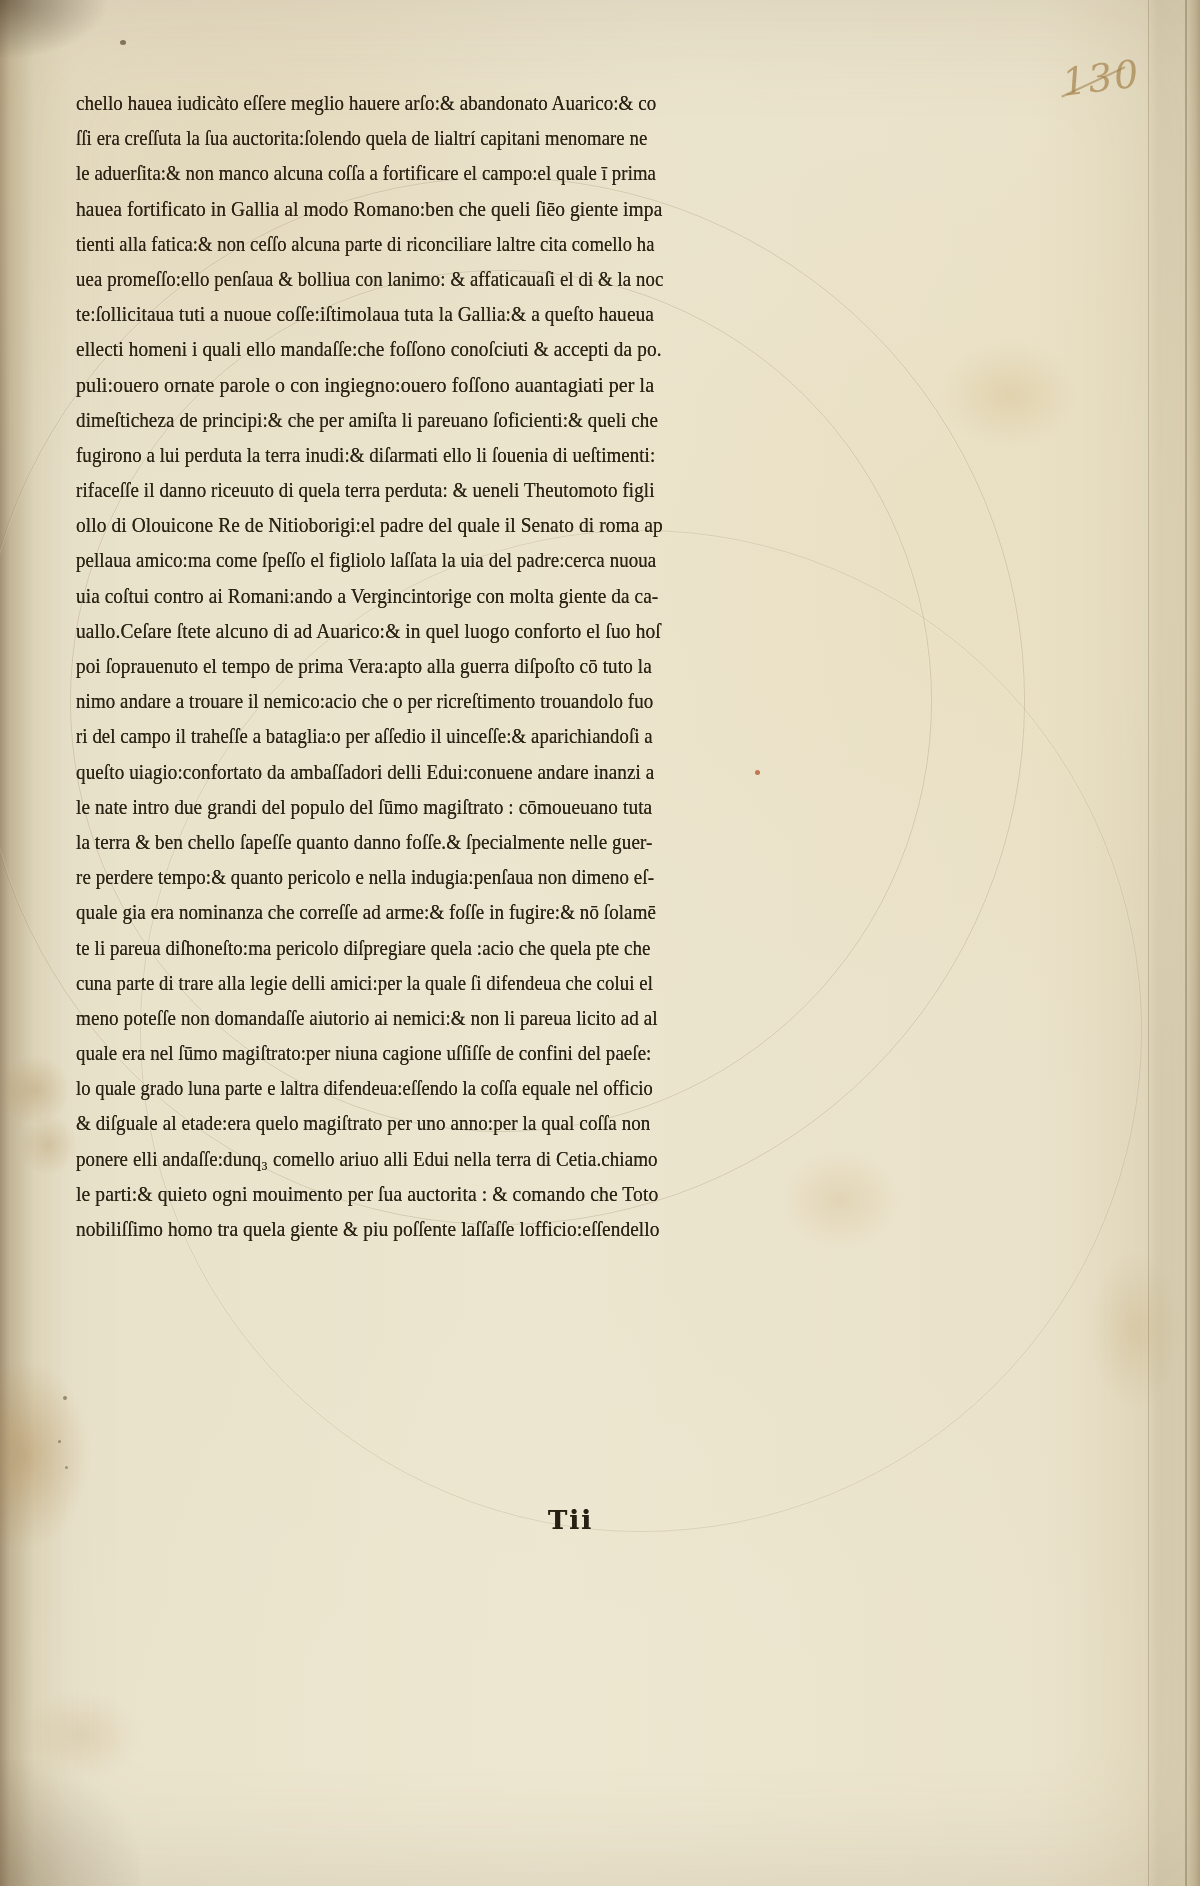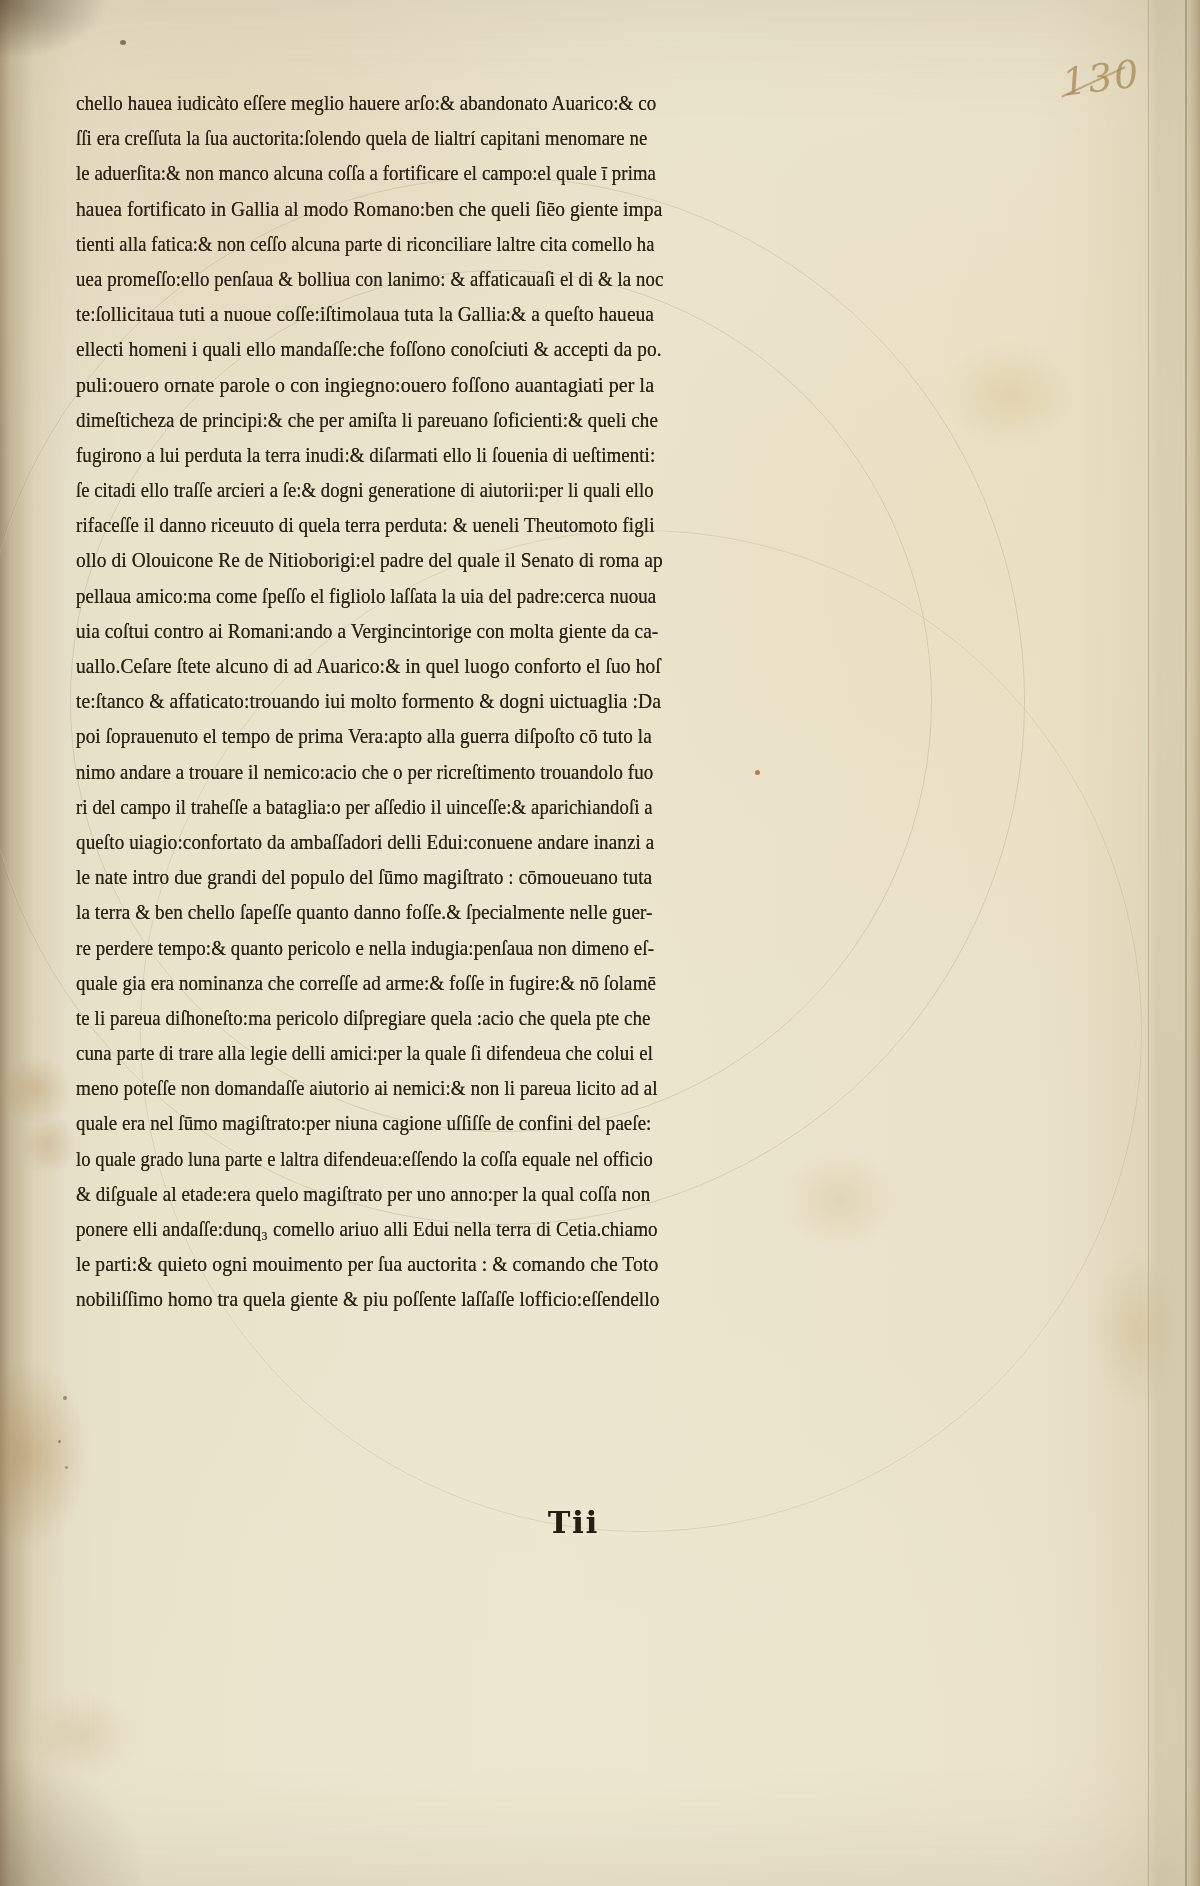--- a/index.html
+++ b/index.html
@@ -41,21 +41,21 @@
   
   .textblock{position:absolute;left:76px;top:86px;width:737px;}
   .line{height:35.2px;line-height:35.2px;white-space:nowrap;font-family:Liberation Serif, serif;}
   .line span{
     display:inline-block;transform-origin:0 62%;
     font-size:21.5px;color:#2c2315;letter-spacing:.1px;
     text-shadow:0 0 .5px rgba(44,35,21,.85);
   }
   .signature{
     position:absolute;left:548px;top:1505px;
-    font-size:30px;font-weight:bold;color:#271f12;letter-spacing:2px;
+    font-size:26px;font-weight:bold;color:#271f12;letter-spacing:2px;
     text-shadow:0 0 .6px rgba(39,31,18,.9);
     text-align:right;
   }
   .folio{
     position:absolute;left:1062px;top:56px;transform:rotate(-7deg);
     font-style:italic;font-size:38px;color:rgba(178,147,95,.85);
     letter-spacing:2px;
   }
   .folio .strike{
     position:absolute;left:-4px;top:24px;width:70px;height:2px;
@@ -121,27 +121,25 @@
       <div class="line"><span style="transform: scaleX(0.871577);">ſſi era creſſuta la ſua auctorita:ſolendo quela de lialtrí capitani menomare ne</span></div>
       <div class="line"><span style="transform: scaleX(0.87148);">le aduerſita:&amp; non manco alcuna coſſa a fortificare el campo:el quale ī prima</span></div>
       <div class="line"><span style="transform: scaleX(0.906815);">hauea fortificato in Gallia al modo Romano:ben che queli ſiēo giente impa</span></div>
       <div class="line"><span style="transform: scaleX(0.862351);">tienti alla fatica:&amp; non ceſſo alcuna parte di riconciliare laltre cita comello ha</span></div>
       <div class="line"><span style="transform: scaleX(0.874502);">uea promeſſo:ello penſaua &amp; bolliua con lanimo: &amp; affaticauaſi el di &amp; la noc</span></div>
       <div class="line"><span style="transform: scaleX(0.900737);">te:ſollicitaua tuti a nuoue coſſe:iſtimolaua tuta la Gallia:&amp; a queſto haueua</span></div>
       <div class="line"><span style="transform: scaleX(0.897549);">ellecti homeni i quali ello mandaſſe:che foſſono conoſciuti &amp; accepti da po.</span></div>
       <div class="line"><span style="transform: scaleX(0.928358);">puli:ouero ornate parole o con ingiegno:ouero foſſono auantagiati per la</span></div>
       <div class="line"><span style="transform: scaleX(0.887317);">dimeſticheza de principi:&amp; che per amiſta li pareuano ſoficienti:&amp; queli che</span></div>
       <div class="line"><span style="transform: scaleX(0.877642);">fugirono a lui perduta la terra inudi:&amp; diſarmati ello li ſouenia di ueſtimenti:</span></div>
-      <div class="line"><span style="transform: scaleX(0.86295);">ſe citadi ello traſſe arcieri a ſe:&amp; dogni generatione di aiutorii:per li quali ello</span></div>
       <div class="line"><span style="transform: scaleX(0.883164);">rifaceſſe il danno riceuuto di quela terra perduta: &amp; ueneli Theutomoto figli</span></div>
       <div class="line"><span style="transform: scaleX(0.901995);">ollo di Olouicone Re de Nitioborigi:el padre del quale il Senato di roma ap</span></div>
       <div class="line"><span style="transform: scaleX(0.878934);">pellaua amico:ma come ſpeſſo el figliolo  laſſata la uia del padre:cerca nuoua</span></div>
       <div class="line"><span style="transform: scaleX(0.896457);">uia coſtui contro ai Romani:ando a Vergincintorige con molta giente da ca-</span></div>
       <div class="line"><span style="transform: scaleX(0.907321);">uallo.Ceſare ſtete alcuno di ad Auarico:&amp; in quel luogo conforto el ſuo hoſ</span></div>
-      <div class="line"><span style="transform: scaleX(0.910122);">te:ſtanco &amp; affaticato:trouando iui molto formento &amp; dogni uictuaglia :Da</span></div>
       <div class="line"><span style="transform: scaleX(0.891341);">poi ſoprauenuto el tempo de prima Vera:apto alla guerra diſpoſto cō tuto la</span></div>
       <div class="line"><span style="transform: scaleX(0.879475);">nimo andare a trouare il nemico:acio che o per ricreſtimento trouandolo fuo</span></div>
       <div class="line"><span style="transform: scaleX(0.872383);">ri del campo il traheſſe a bataglia:o per aſſedio il uinceſſe:&amp; aparichiandoſi a</span></div>
       <div class="line"><span style="transform: scaleX(0.88847);">queſto uiagio:confortato da ambaſſadori delli Edui:conuene andare inanzi a</span></div>
       <div class="line"><span style="transform: scaleX(0.896747);">le nate intro due grandi del populo del ſūmo magiſtrato : cōmoueuano tuta</span></div>
       <div class="line"><span style="transform: scaleX(0.889358);">la terra &amp; ben chello ſapeſſe quanto danno foſſe.&amp; ſpecialmente nelle guer-</span></div>
       <div class="line"><span style="transform: scaleX(0.881744);">re perdere tempo:&amp; quanto pericolo e nella indugia:penſaua non dimeno eſ-</span></div>
       <div class="line"><span style="transform: scaleX(0.882949);">quale gia era nominanza che correſſe ad arme:&amp; foſſe in fugire:&amp; nō ſolamē</span></div>
       <div class="line"><span style="transform: scaleX(0.876549);">te li pareua diſhoneſto:ma pericolo diſpregiare quela :acio che quela pte che</span></div>
       <div class="line"><span style="transform: scaleX(0.871078);">cuna parte  di trare alla legie delli amici:per la quale ſi difendeua che colui el</span></div>

